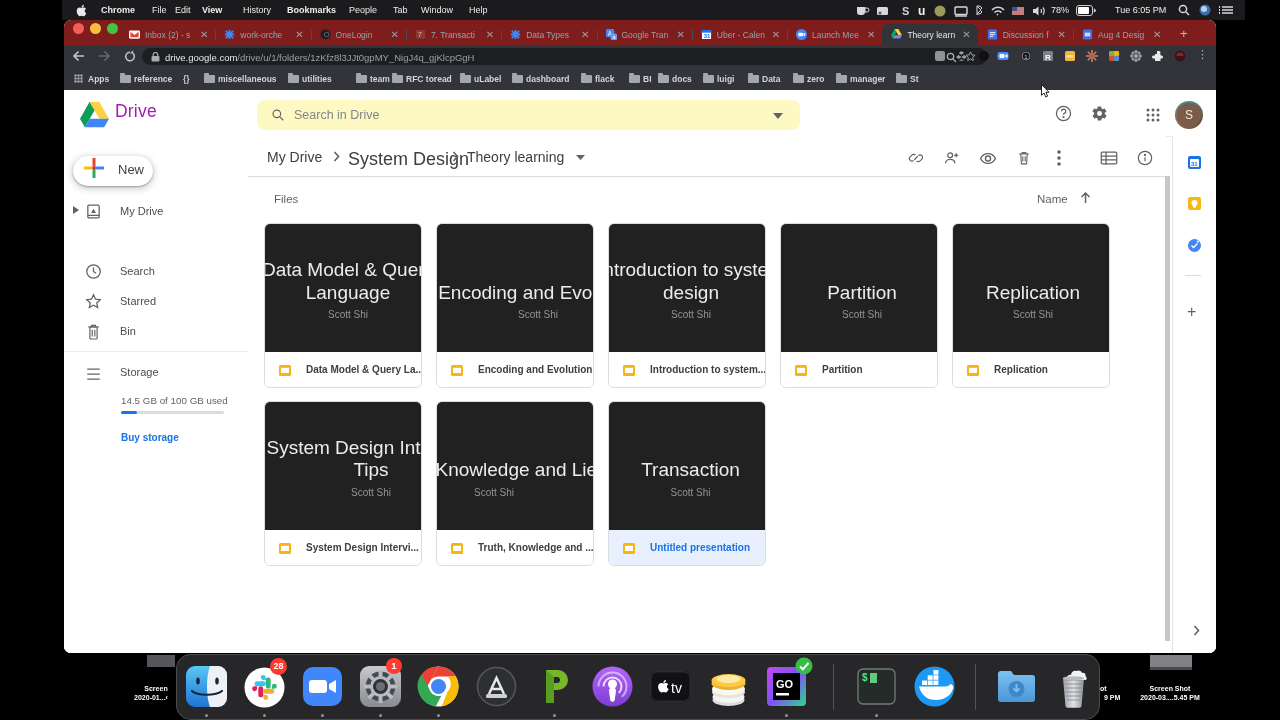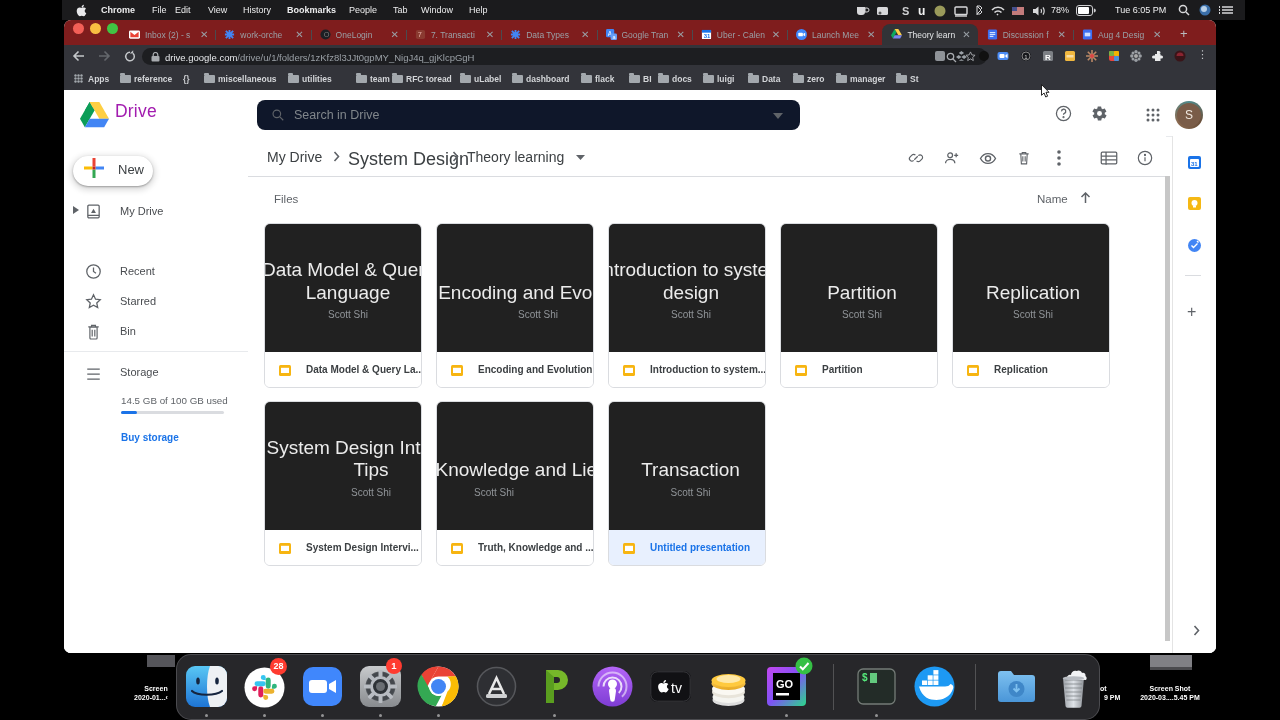--- a/index.html
+++ b/index.html
@@ -18,21 +18,21 @@
 .tx{position:absolute;right:7px;top:5px;font-size:10px;color:#9aa0a6}
 .tabsep{position:absolute;top:10px;width:1px;height:10px;background:#4a4b4f}
 #toolbar{position:absolute;left:0;top:25px;width:1152px;height:22px;background:#33343a}
 #bookbar{position:absolute;left:0;top:47px;width:1152px;height:23px;background:#33343a}
 .bk{position:absolute;top:7px;font-size:8.5px;color:#d3d5d8;white-space:nowrap;font-weight:bold}
 .bkf{position:absolute;top:8px;width:11px;height:8px;background:#a3a8ad;border-radius:1px}
 .bkf:before{content:"";position:absolute;left:0;top:-2px;width:5px;height:2px;background:#a3a8ad;border-radius:1px 1px 0 0}
 #omni{position:absolute;left:78px;top:3px;width:845px;height:17px;border-radius:8.5px;background:#1d1e21;color:#9aa0a6;font-size:9.5px}
 #page{position:absolute;left:0;top:70px;width:1152px;height:563px;background:#fff;color:#3c4043}
 #dhead{position:absolute;left:0;top:0;width:1152px;height:46px;background:#fff}
-#dsearch{position:absolute;left:193px;top:10px;width:543px;height:30px;background:#0f172a;border-radius:8px}
+#dsearch{position:absolute;left:193px;top:10px;width:543px;height:30px;background:#fef9c3;border-radius:8px}
 .hdivider{position:absolute;background:#e8eaed;height:1px}
 #sidebar{position:absolute;left:0;top:46px;width:184px;height:517px;background:#fff}
 .sitem{position:absolute;left:56px;font-size:11px;color:#494c50}
 .sic{position:absolute;left:21px;width:17px;height:17px}
 #newbtn{position:absolute;left:9px;top:20px;width:80px;height:30px;background:#fff;border-radius:17px;box-shadow:0 1px 2px rgba(0,0,0,.3),0 2px 6px 2px rgba(0,0,0,.15)}
 #content{position:absolute;left:184px;top:46px;width:918px;height:517px;background:#fff}
 #rightbar{position:absolute;left:1108px;top:46px;width:44px;height:517px;background:#fff;border-left:1px solid #e4e4e4}
 .card{position:absolute;width:158px;height:165px;border:1px solid #dadce0;border-radius:6px;overflow:hidden;background:#fff}
 .thumb{position:absolute;left:0;top:0;width:156px;height:128px;background:#212121;overflow:hidden}
 .ttl{position:absolute;left:-60px;right:-60px;bottom:48px;text-align:center;color:#ececec;font-size:19px;line-height:22.5px}
@@ -51,21 +51,21 @@
 <div id="stage">
 
 <div id="menubar">
       <div id="mbg"></div>
 <svg class="abs" style="left:76px;top:4px" width="11" height="13" viewBox="0 0 384 512">
         <path fill="#e8e8ea" d="M318.7 268.7c-.2-36.7 16.4-64.4 50-84.8-18.8-26.9-47.2-41.7-84.7-44.6-35.5-2.7-74.3 20.7-88.5 20.7-15 0-49.4-19.7-76.4-19.7C63.3 141.2 4 184.8 4 273.5q0 39.3 14.4 81.2c12.8 36.7 59 126.7 107.2 125.2 25.2-.6 43-17.9 75.8-17.9 31.8 0 48.3 17.9 76.4 17.9 48.6-.7 90.4-82.5 102.6-119.3-65.2-30.7-61.7-90-61.7-91.9zm-56.6-164.2c27.3-32.4 24.8-61.9 24-72.5-24.1 1.4-52 16.4-67.9 34.9-17.5 19.8-27.8 44.3-25.6 71.9 26.1 2 49.9-11.4 69.5-34.3z"></path>
       </svg>
 <span class="mitem" style="left:101px;top:5px;font-size:9px;font-weight:bold">Chrome</span>
 <span class="mitem" style="left:152px;top:5px;font-size:9px;font-weight:normal">File</span>
 <span class="mitem" style="left:175px;top:5px;font-size:9px;font-weight:normal">Edit</span>
-<span class="mitem" style="left:208px;top:5px;font-size:9px;font-weight:normal">View</span>
+<span class="mitem" style="left:202px;top:5px;font-size:9px;font-weight:bold">View</span>
 <span class="mitem" style="left:243px;top:5px;font-size:9px;font-weight:normal">History</span>
 <span class="mitem" style="left:287px;top:5px;font-size:9px;font-weight:bold">Bookmarks</span>
 <span class="mitem" style="left:349px;top:5px;font-size:9px;font-weight:normal">People</span>
 <span class="mitem" style="left:393px;top:5px;font-size:9px;font-weight:normal">Tab</span>
 <span class="mitem" style="left:421px;top:5px;font-size:9px;font-weight:normal">Window</span>
 <span class="mitem" style="left:469px;top:5px;font-size:9px;font-weight:normal">Help</span>
 
 <svg class="abs" style="left:855px;top:4px" width="380" height="13" viewBox="0 0 380 13">
  <g fill="#d8d8da">
   <path d="M2 3h8v5a3 3 0 0 1-3 3H5a3 3 0 0 1-3-3z"></path>
@@ -404,21 +404,21 @@
               <path d="M12 8l3.5 6h-7z" fill="#5f6368" stroke="none"></path>
               <path d="M4 17.5h16"></path>
             </svg>
 <span class="sitem" style="top:9px">My Drive</span>
           </div>
 <div class="abs" style="left:0;top:120px;width:184px;height:30px">
 <svg class="sic" style="top:7px" viewBox="0 0 24 24" fill="none" stroke="#5f6368" stroke-width="1.8">
               <circle cx="12" cy="12" r="9.5"></circle>
               <path d="M12 6.5V12l3.5 2.5"></path>
             </svg>
-<span class="sitem" style="top:9px">Recent</span>
+<span class="sitem" style="top:9px">Search</span>
           </div>
 <div class="abs" style="left:0;top:150px;width:184px;height:30px">
 <svg class="sic" style="top:7px" viewBox="0 0 24 24" fill="none" stroke="#5f6368" stroke-width="1.8">
               <path d="M12 2.5l2.9 6.2 6.6.8-4.9 4.5 1.3 6.6L12 17.3l-5.9 3.3 1.3-6.6L2.5 9.5l6.6-.8z"></path>
             </svg>
 <span class="sitem" style="top:9px">Starred</span>
           </div>
 <div class="abs" style="left:0;top:180px;width:184px;height:30px">
 <svg class="sic" style="top:7px" viewBox="0 0 24 26" fill="none" stroke="#5f6368" stroke-width="1.8">
               <path d="M4 6h16M9 6V3.5h6V6M6.5 6.5h11V23a1.5 1.5 0 0 1-1.5 1.5H8A1.5 1.5 0 0 1 6.5 23z"></path>

